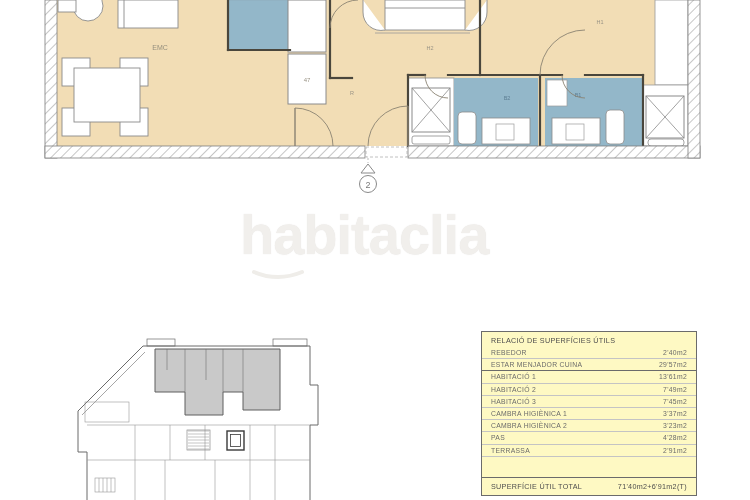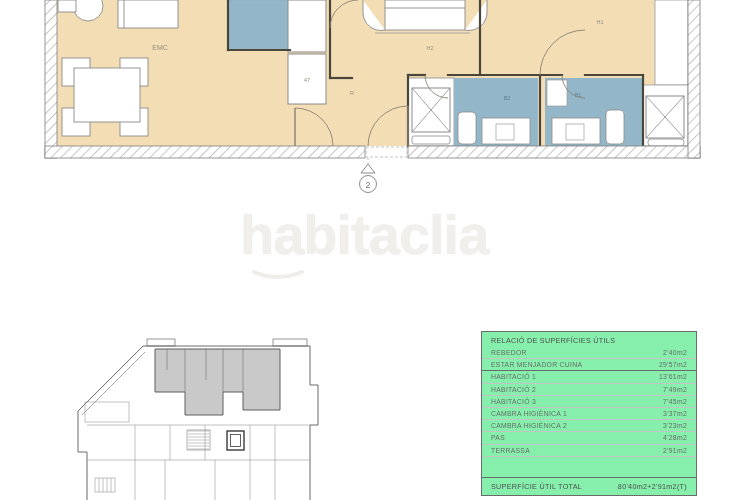--- a/index.html
+++ b/index.html
@@ -20,21 +20,21 @@
     position:absolute;left:240px;top:202px;width:300px;
     font-family:"Liberation Sans",sans-serif;
     font-size:56px;font-weight:bold;letter-spacing:-1px;
     color:#f1efec;text-shadow:0 0 1px rgba(190,186,180,0.45);
     user-select:none;
   }
   .watermark-swoosh{position:absolute;left:250px;top:268px;}
   
   .surf-table{
     position:absolute;left:481px;top:331px;width:214px;
-    border:1px solid #6b6b6b;background:#86efac;
+    border:1px solid #6b6b6b;background:#fef9c3;
     color:#5a5a5a;font-size:7px;letter-spacing:.3px;
   }
   .surf-title{padding:4px 9px 2px 9px;font-size:7.2px;color:#4d4d4d;}
   .surf-head{
     display:flex;justify-content:space-between;padding:2px 9px 3px 9px;
     border-bottom:1px solid #6b6b6b;font-size:7.2px;color:#4d4d4d;
   }
   .t-row{
     display:flex;justify-content:space-between;padding:2.1px 9px;
     border-bottom:0.5px solid #c4c4c4;font-size:6.8px;color:#6a6a6a;
@@ -256,17 +256,17 @@
           <span>PAS</span>
           <span>4'28m2</span>
         </div>
         <div class="t-row">
           <span>TERRASSA</span>
           <span>2'91m2</span>
         </div>
       </div>
     <div class="surf-total">
       <span>SUPERFÍCIE ÚTIL TOTAL</span>
-      <span>80'40m2+2'91m2(T)</span>
+      <span>71'40m2+6'91m2(T)</span>
     </div>
   </div>
 
 </div>
 
 </body></html>

